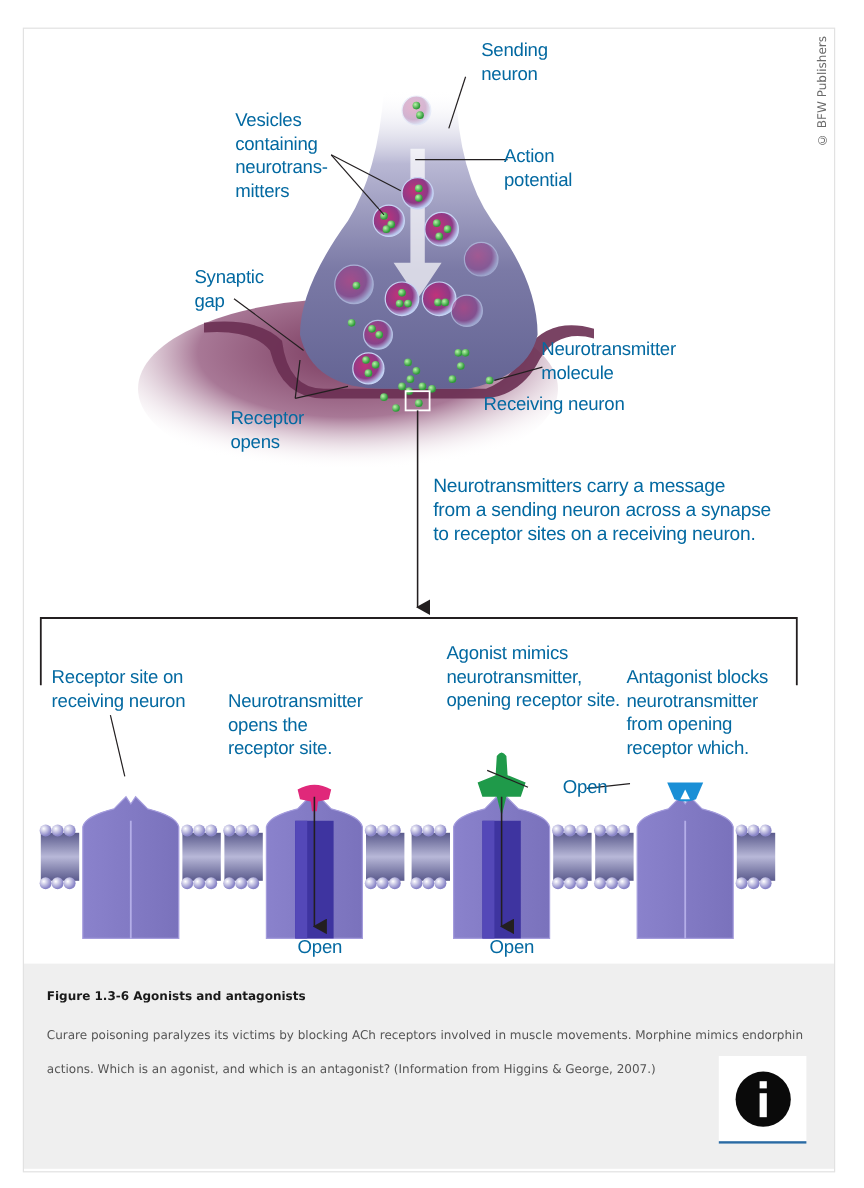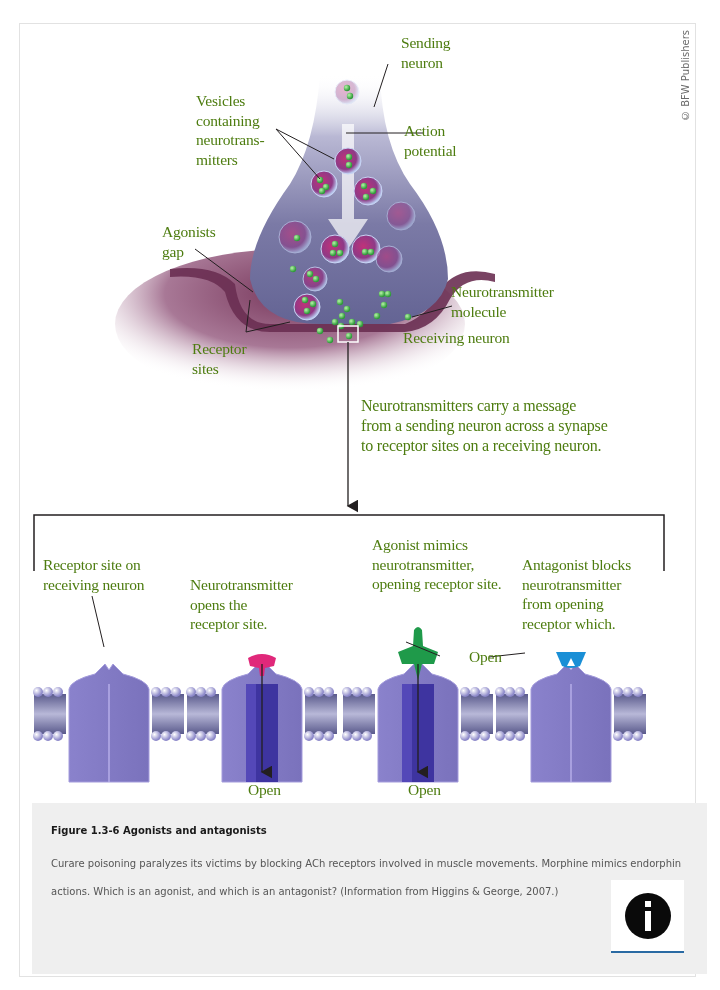--- a/index.html
+++ b/index.html
@@ -1,21 +1,21 @@
 <!DOCTYPE html>
 <html><head>
 <meta charset="utf-8">
 <style>
   html, body { margin:0; padding:0; background:#ffffff; }
   body { width:720px; height:990px; position:relative; overflow:hidden; font-family:"DejaVu Sans", sans-serif; }
   .card { position:absolute; left:19px; top:23px; width:677px; height:954px; background:#fff; border:1px solid #e2e2e2; box-sizing:border-box; }
   .figure { position:absolute; left:0; top:0; width:675px; height:779px; }
-  .lbl { position:absolute; font-family:Liberation Serif, serif; font-size:15.5px; line-height:19.5px; color:#4d7c0f; white-space:pre; letter-spacing:-0.2px; }
+  .lbl { position:absolute; font-family:Liberation Sans, sans-serif; font-size:15.5px; line-height:19.5px; color:#0369a1; white-space:pre; letter-spacing:-0.2px; }
   .copyright { position:absolute; right:4px; top:6px; writing-mode:vertical-rl; transform:rotate(180deg); font-family:"DejaVu Sans", sans-serif; font-size:10px; color:#6a6a6a; }
-  .caption { position:absolute; left:12px; top:779px; width:675px; height:171px; background:#efefef; }
+  .caption { position:absolute; left:0; top:779px; width:675px; height:171px; background:#efefef; }
   .cap-title { position:absolute; left:19px; top:22px; font-family:"DejaVu Sans", sans-serif; font-weight:bold; font-size:10px; color:#1a1a1a; }
   .cap-text { position:absolute; left:19px; top:47px; width:640px; font-family:"DejaVu Sans", sans-serif; font-size:10px; line-height:28px; color:#555; }
   .info-btn { position:absolute; left:579px; top:77px; width:73px; height:73px; background:#fff; border:none; padding:0; cursor:pointer; border-bottom:2px solid #2a6aa3; box-sizing:border-box; display:flex; align-items:center; justify-content:center; }
 </style>
 </head>
 <body>
 
 <div class="card">
   <div class="figure">
     <svg width="675" height="779" viewBox="0 0 675 779">
@@ -223,29 +223,29 @@
       <line x1="420" y1="632" x2="386" y2="618" stroke="#231f20" stroke-width="1"></line>
       <line x1="469" y1="633" x2="505" y2="629" stroke="#231f20" stroke-width="1"></line>
     </svg>
 
     <div class="lbl" style="left:381px;top:9px;">Sending
 neuron</div>
     <div class="lbl" style="left:176px;top:67px;">Vesicles
 containing
 neurotrans-
 mitters</div>
-    <div class="lbl" style="left:384px;top:97px;">Action
+    <div class="lbl" style="left:400px;top:97px;">Action
 potential</div>
-    <div class="lbl" style="left:142px;top:198px;">Agonists
+    <div class="lbl" style="left:142px;top:198px;">Synaptic
 gap</div>
     <div class="lbl" style="left:431px;top:258px;">Neurotransmitter
 molecule</div>
     <div class="lbl" style="left:383px;top:304px;">Receiving neuron</div>
     <div class="lbl" style="left:172px;top:315px;">Receptor
-sites</div>
+opens</div>
 
     <div class="lbl" style="left:341px;top:372px;font-size:16px;line-height:20px;">Neurotransmitters carry a message
 from a sending neuron across a synapse
 to receptor sites on a receiving neuron.</div>
 
     <div class="lbl" style="left:23px;top:531px;">Receptor site on
 receiving neuron</div>
     <div class="lbl" style="left:170px;top:551px;">Neurotransmitter
 opens the
 receptor site.</div>

